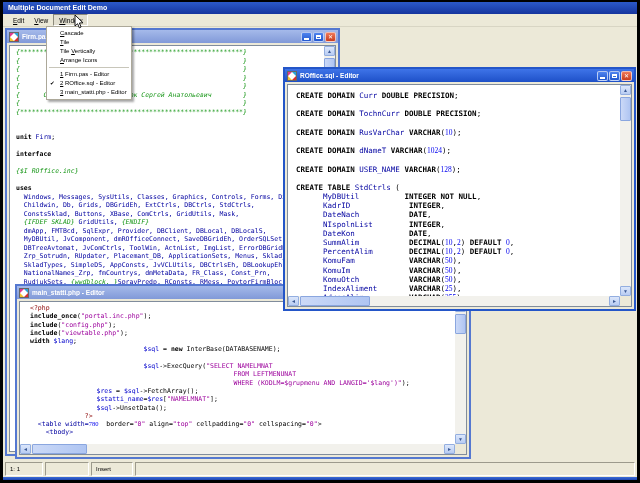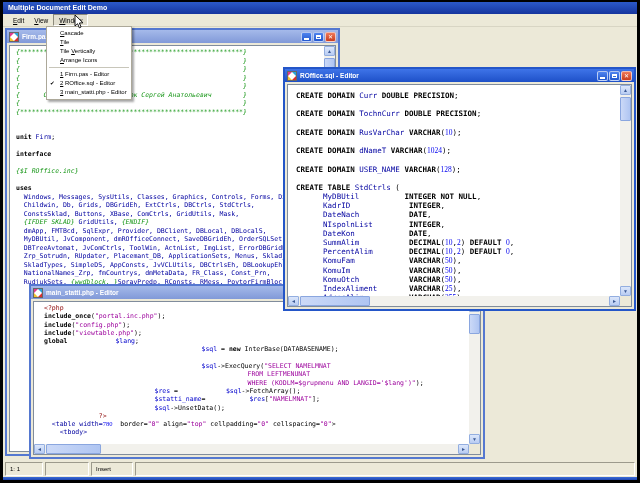--- a/index.html
+++ b/index.html
@@ -45,21 +45,21 @@
   #code-sql{font-size:7.5px;padding:6px 0 0 8px;bottom:10px;} #code-sql .cl{height:9.2px;line-height:9.2px;}
   #code-php{font-size:6.5px;padding:2px 0 0 10px;bottom:10px;} #code-php .cl{height:8.3px;line-height:8.3px;}
   
   .t-c{color:#169616;font-style:italic;}
   .t-k{color:#000;font-weight:bold;}
   .t-i{color:#0000A0;}
   .t-n{color:#0000EE;font-family:Liberation Serif, serif;}
   .t-s{color:#9C009C;}
   .t-p{color:#000;}
   .t-r{color:#8B0000;}
-  .t-v{color:#0000CC;margin-left:44px;}
+  .t-v{color:#0000CC;}
   
   .vs{position:absolute;right:0;top:0;bottom:0;width:11px;background:#F2F1EC;}
   .vs.short{bottom:10px;}
   .hs{position:absolute;left:0;right:11px;bottom:0;height:10px;background:#F2F1EC;}
   .sb-btn{position:absolute;width:11px;height:10px;background:linear-gradient(180deg,#DCE7FB,#B8CCF2);
     border:1px solid #93AEE0;color:#3C5A96;font-size:5px;line-height:8px;text-align:center;border-radius:1px;}
   .vs .up{top:0;left:0;} .vs .dn{bottom:0;left:0;}
   .hs .lf{left:0;top:0;} .hs .rt{right:0;top:0;}
   .sb-thumb{position:absolute;background:linear-gradient(90deg,#CBD9F7,#AFC5F2);
     border:1px solid #8AA6DF;border-radius:1px;}
@@ -144,21 +144,21 @@
             <div class="cl"><span class="t-i">  RudjukSets, </span><span class="t-c">{wwdblock, }</span><span class="t-i">SpravPredp, RConsts, RMess, PovtorFirmBlock,</span></div>
           </div>
         <div class="vs">
           <div class="sb-btn up">▲</div>
           <div class="sb-thumb" style="top:12px;height:22px;"></div>
           <div class="sb-btn dn">▼</div>
         </div>
       </div>
     </div>
 
-    <div class="win" id="win-php" style="left:26px;top:257px;width:456px;height:175px;z-index:2;">
+    <div class="win" id="win-php" style="left:12px;top:257px;width:456px;height:175px;z-index:2;">
       <div class="wtitle">
         <svg class="wicon" viewBox="0 0 10 10">
           <rect x="0.5" y="0.5" width="9" height="9" fill="#fff" stroke="#666"></rect>
           <path d="M1,1 L5,1 L1,5 Z" fill="#E23A8E"></path>
             <path d="M5,1 L9,1 L9,5 Z" fill="#2AA4D8"></path>
           <path d="M1,5 L5,9 L1,9 Z" fill="#F2C230"></path>
             <path d="M9,5 L9,9 L5,9 Z" fill="#D83030"></path>
         </svg>
         <span class="wtext">main_statti.php - Editor</span>
         <span class="wbtns">
@@ -170,21 +170,21 @@
             </span>
           <span class="wbtn close">✕</span>
         </span>
       </div>
       <div class="wbody">
         <div class="code" id="code-php">
             <div class="cl"><span class="t-r">&lt;?php</span></div>
             <div class="cl"><span class="t-k">include_once</span><span class="t-p">(</span><span class="t-s">"portal.inc.php"</span><span class="t-p">);</span></div>
             <div class="cl"><span class="t-k">include</span><span class="t-p">(</span><span class="t-s">"config.php"</span><span class="t-p">);</span></div>
             <div class="cl"><span class="t-k">include</span><span class="t-p">(</span><span class="t-s">"viewtable.php"</span><span class="t-p">);</span></div>
-            <div class="cl"><span class="t-k">global</span><span class="t-p"> </span><span class="t-v">$lang</span><span class="t-p">;</span></div>
+            <div class="cl"><span class="t-k">width</span><span class="t-p"> </span><span class="t-v">$lang</span><span class="t-p">;</span></div>
             <div class="cl"><span class="t-p">                             </span><span class="t-v">$sql</span><span class="t-p"> = </span><span class="t-k">new</span><span class="t-p"> InterBase(DATABASENAME);</span></div>
             <div class="cl">&nbsp;</div>
             <div class="cl"><span class="t-p">                             </span><span class="t-v">$sql</span><span class="t-p">-&gt;ExecQuery(</span><span class="t-s">"SELECT NAMELMNAT</span></div>
             <div class="cl"><span class="t-s">                                                    FROM LEFTMENUNAT</span></div>
             <div class="cl"><span class="t-s">                                                    WHERE (KODLM=$grupmenu AND LANGID='$lang')"</span><span class="t-p">);</span></div>
             <div class="cl"><span class="t-p">                 </span><span class="t-v">$res</span><span class="t-p"> = </span><span class="t-v">$sql</span><span class="t-p">-&gt;FetchArray();</span></div>
             <div class="cl"><span class="t-p">                 </span><span class="t-v">$statti_name</span><span class="t-p">=</span><span class="t-v">$res</span><span class="t-p">[</span><span class="t-s">"NAMELMNAT"</span><span class="t-p">];</span></div>
             <div class="cl"><span class="t-p">                 </span><span class="t-v">$sql</span><span class="t-p">-&gt;UnsetData();</span></div>
             <div class="cl"><span class="t-r">              ?&gt;</span></div>
             <div class="cl"><span class="t-i">  &lt;table width=</span><span class="t-n">780</span><span class="t-p">  border=</span><span class="t-s">"0"</span><span class="t-p"> align=</span><span class="t-s">"top"</span><span class="t-p"> cellpadding=</span><span class="t-s">"0"</span><span class="t-p"> cellspacing=</span><span class="t-s">"0"</span><span class="t-p">&gt;</span></div>

